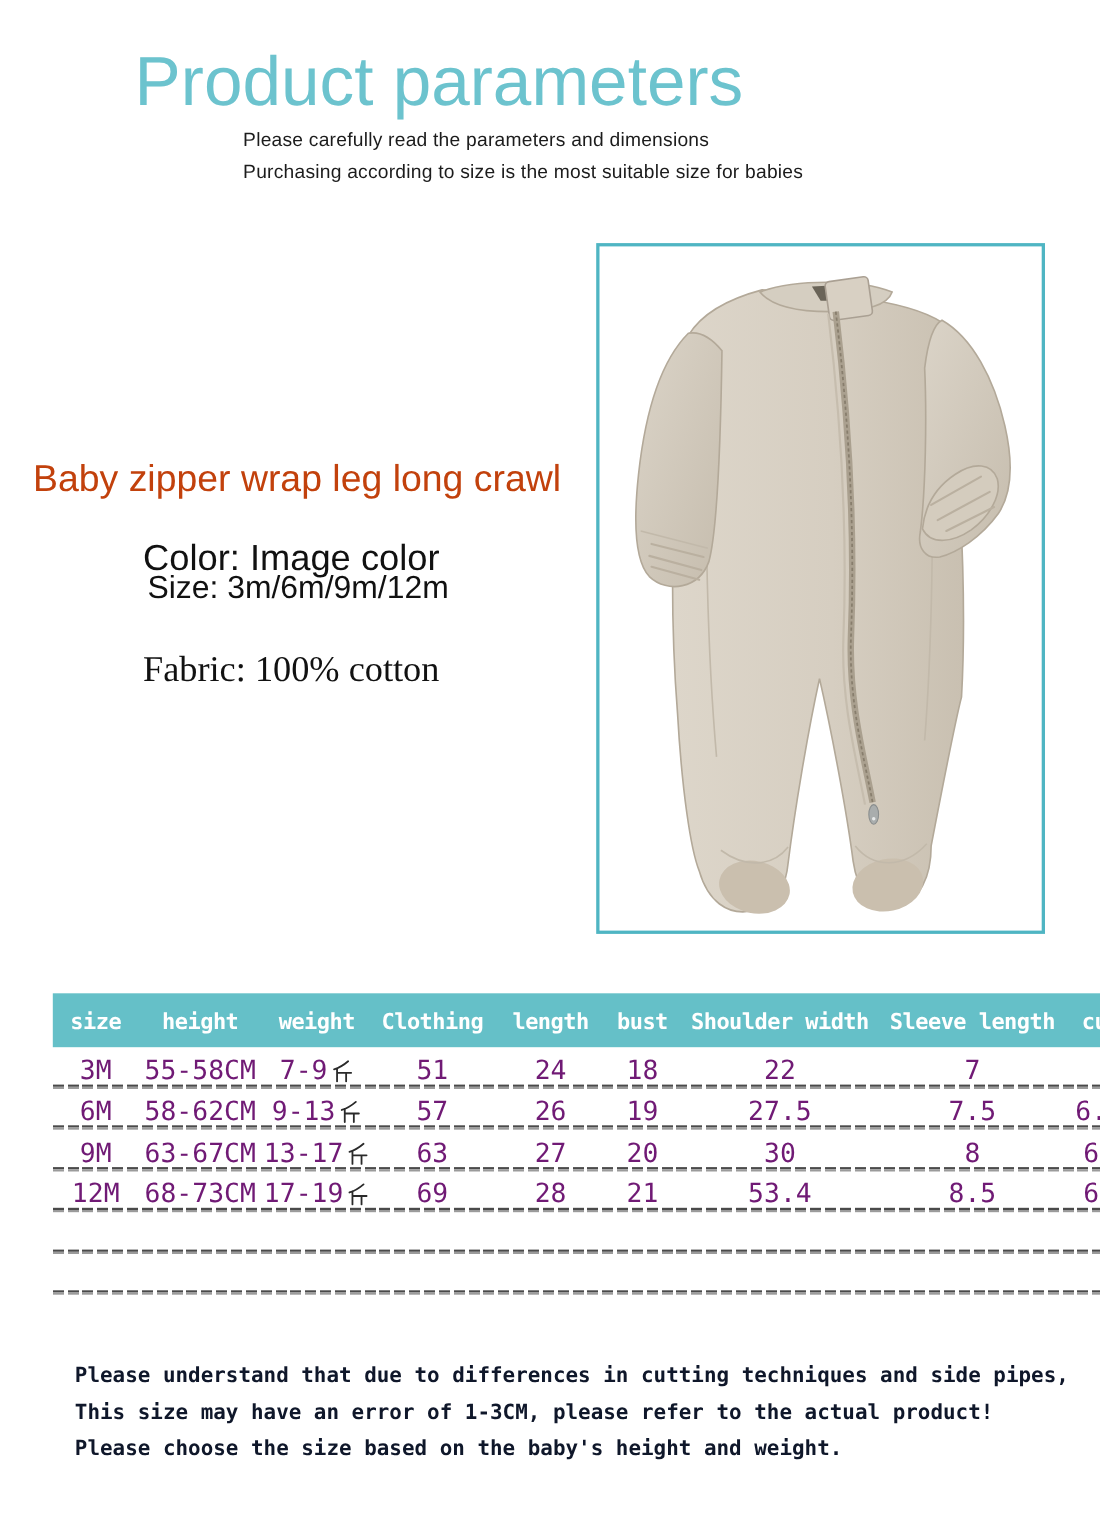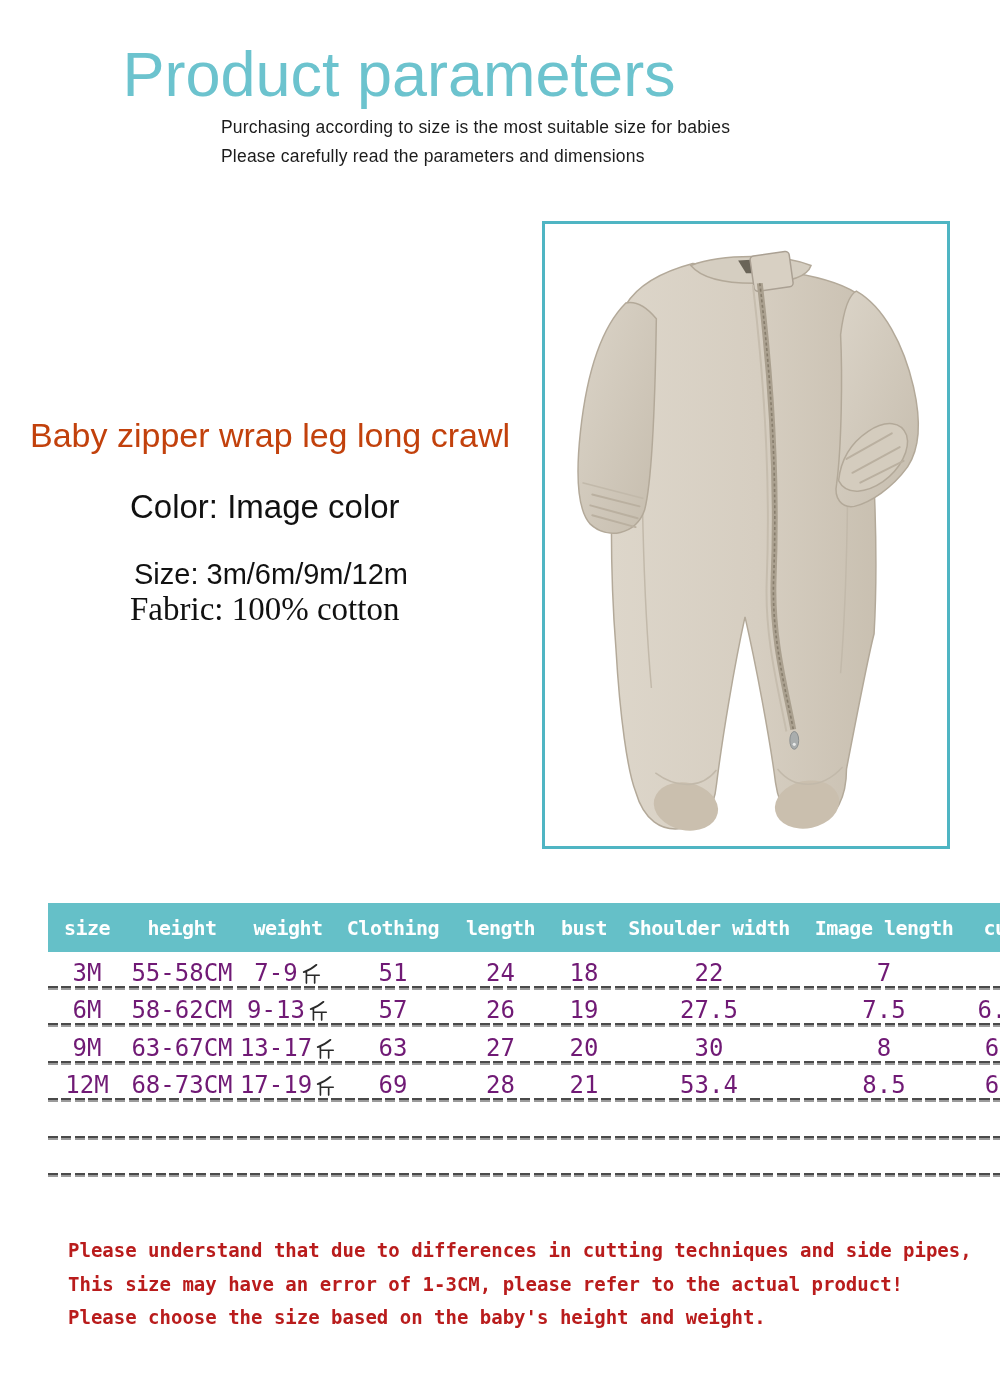--- a/index.html
+++ b/index.html
@@ -21,21 +21,21 @@
   .subtitle{
     position:absolute;left:221px;top:113px;font-size:17.5px;line-height:28.5px;
     color:#1c1c1c;letter-spacing:0.2px;font-weight:500;
   }
   
   .p-name{
     position:absolute;left:30px;top:416px;font-size:34px;color:#c2410c;
     white-space:nowrap;width:512px;overflow:hidden;
   }
   .p-color{position:absolute;left:130px;top:488px;font-size:33px;color:#111;white-space:nowrap;}
-  .p-size{position:absolute;left:134px;top:558px;font-size:29px;color:#111;white-space:nowrap;}
+  .p-size{position:absolute;left:134px;top:519px;font-size:29px;color:#111;white-space:nowrap;}
   .p-fabric{position:absolute;left:130px;top:591px;font-size:33px;color:#111;white-space:nowrap;font-family:Liberation Serif, serif;}
   
   .image-box{
     position:absolute;left:542px;top:221px;width:402px;height:622px;
     border:3px solid var(--image-border-teal);background:#fff;
   }
   .image-box svg{display:block;width:100%;height:100%;}
   
   .table{position:absolute;left:0;top:903px;width:1000px;padding-left:48px;}
   .t-head{
@@ -59,37 +59,37 @@
     content:"";position:absolute;left:0;right:0;height:2px;
   }
   .divider::before{top:0;background:repeating-linear-gradient(90deg,#4a4a4a 0 10px,transparent 10px 13.5px);}
   .divider::after{top:2px;background:repeating-linear-gradient(90deg,#9b9b9b 0 10px,transparent 10px 13.5px);}
   .jin{width:22px;height:22px;vertical-align:-3px;margin-left:2px;}
   .jin path{stroke:#2a2a2a;stroke-width:1.8;fill:none;stroke-linecap:round;}
   
   .notes{
     position:absolute;left:68px;top:1234px;
     font-family:"DejaVu Sans Mono","Liberation Mono",monospace;
-    font-size:19px;font-weight:700;color:#b91c1c;line-height:33.6px;white-space:nowrap;
+    font-size:19px;font-weight:700;color:#0f172a;line-height:33.6px;white-space:nowrap;
   }
   
   .g-outline{stroke:#b3a999;stroke-width:1.5;}
   .g-seam{stroke:#c2b9aa;stroke-width:1.5;fill:none;}
   .g-stripe{stroke:#bab0a0;stroke-width:2;fill:none;stroke-linecap:round;}
 </style>
 </head>
 <body>
 
 <div class="page">
 
   <div class="title">Product parameters</div>
 
   <div class="subtitle">
+    <div>Please carefully read the parameters and dimensions</div>
     <div>Purchasing according to size is the most suitable size for babies</div>
-    <div>Please carefully read the parameters and dimensions</div>
   </div>
 
   <div class="p-name">Baby zipper wrap leg long crawl</div>
   <div class="p-color">Color: Image color</div>
   <div class="p-size">Size: 3m/6m/9m/12m</div>
   <div class="p-fabric">Fabric: 100% cotton</div>
 
   <div class="image-box">
     <svg viewBox="0 0 408 630" preserveAspectRatio="none">
       <defs>
@@ -154,21 +154,21 @@
 
   <div class="table">
     <div class="t-head">
         <div class="cell">size</div>
         <div class="cell">height</div>
         <div class="cell">weight</div>
         <div class="cell">Clothing</div>
         <div class="cell">length</div>
         <div class="cell">bust</div>
         <div class="cell">Shoulder width</div>
-        <div class="cell">Image length</div>
+        <div class="cell">Sleeve length</div>
         <div class="cell">cuff</div>
       </div>
     <div>
   <div class="t-row">
           <div class="cell">3M</div>
           <div class="cell">55-58CM</div>
           <div class="cell">7-9<svg viewBox="0 0 24 24" class="jin">
               <path d="M18,3 Q11,9 4,11 M7,10 L7,23 M7,14.5 L21,14.5 M16,14.5 L16,23"></path>
             </svg></div>
           <div class="cell">51</div>

